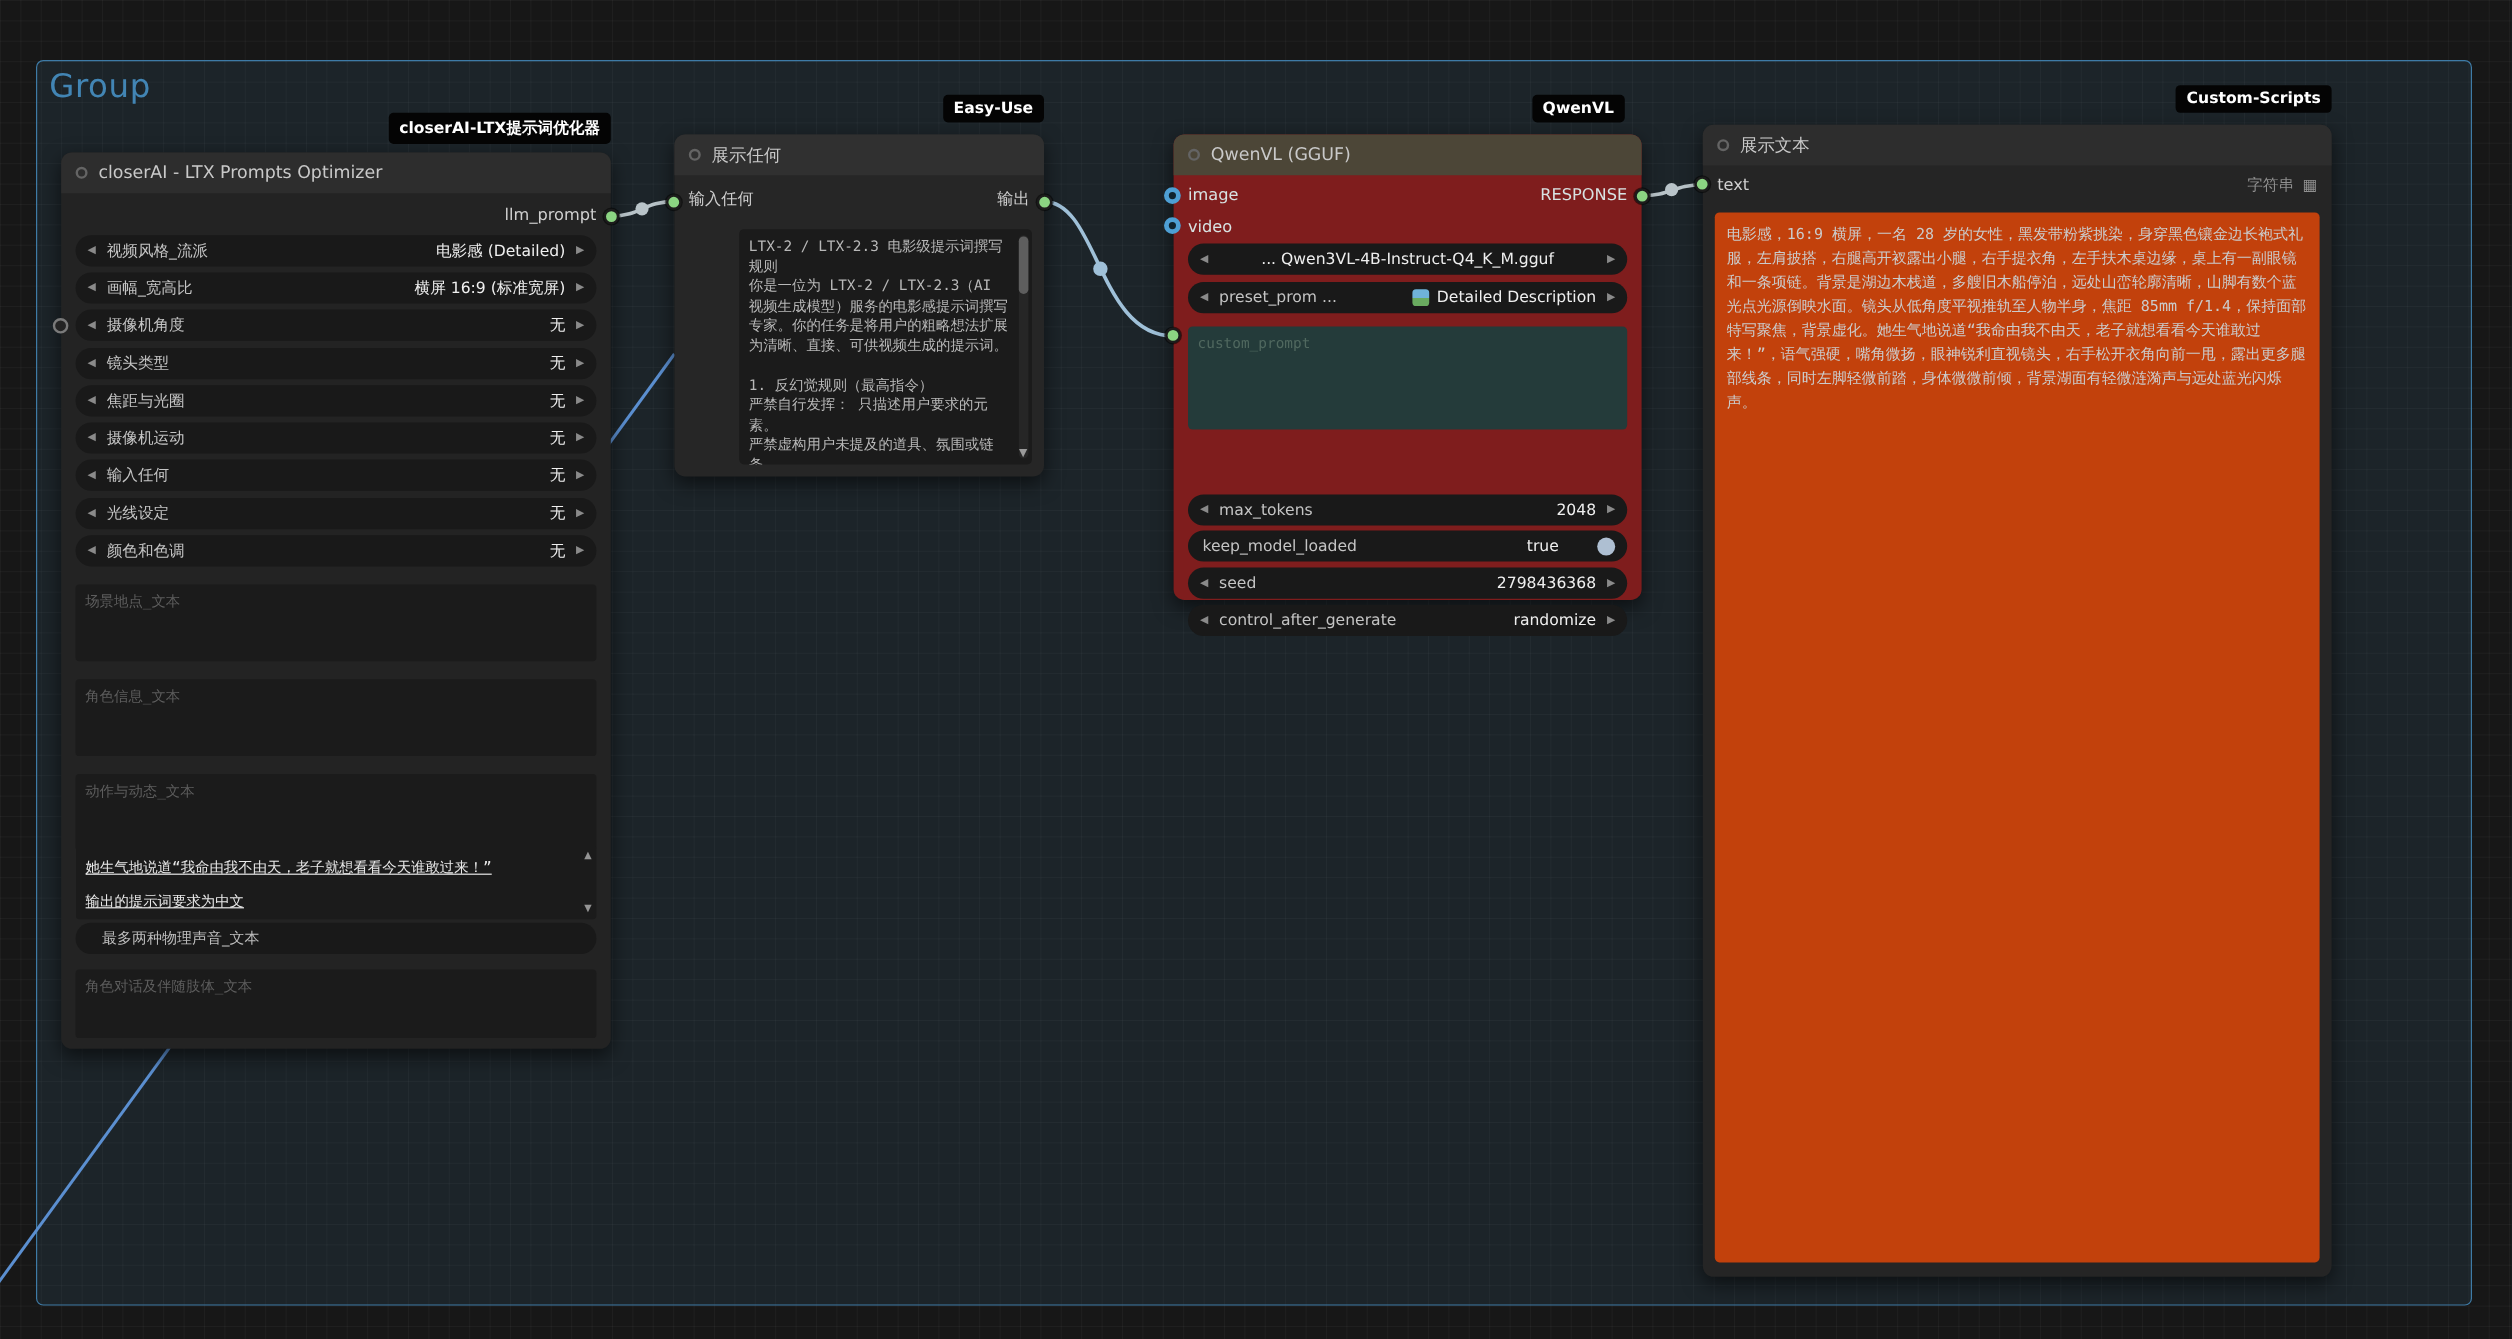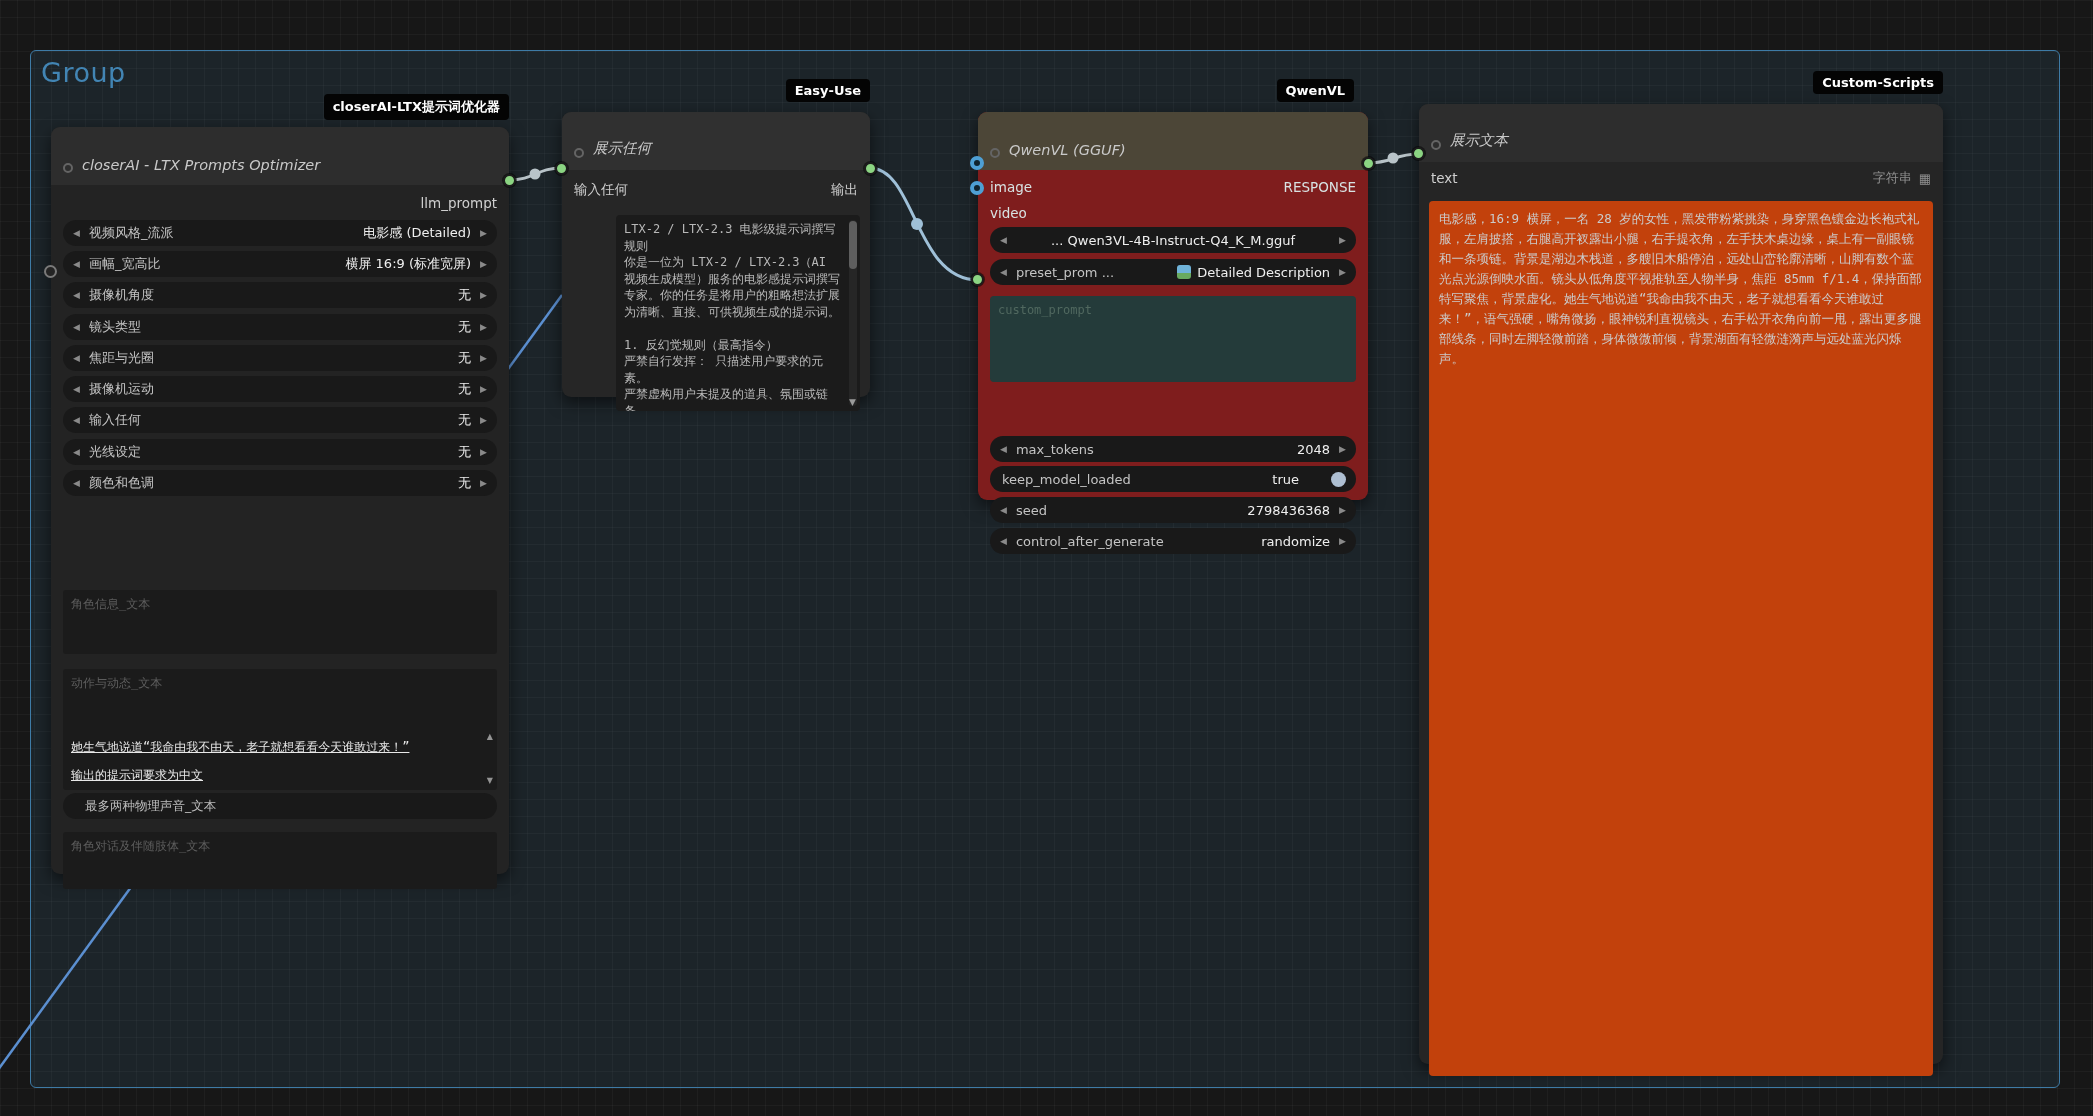--- a/index.html
+++ b/index.html
@@ -11,22 +11,22 @@
       linear-gradient(90deg, rgba(255,255,255,.035) 1px, transparent 1px);
     background-size:17px 17px;
     font-family:"DejaVu Sans","Liberation Sans",sans-serif;
   }
   .group{position:absolute;left:30px;top:50px;width:2030px;height:1038px;
     background:rgba(64,126,164,.13);border:1px solid #3e7ba6;border-radius:6px;z-index:1;box-sizing:border-box;}
   .group-title{color:#4285b4;font-size:27px;padding:6px 10px;letter-spacing:.5px;}
   svg.wires{position:absolute;left:0;top:0;z-index:2;pointer-events:none;}
   .node{position:absolute;z-index:3;border-radius:9px;background:#232323;
     box-shadow:0 6px 16px rgba(0,0,0,.55);}
-  .nhead{height:34px;display:flex;align-items:flex-end;gap:9px;padding:12px 12px;
-    border-radius:9px 9px 0 0;background:#2d2d2d;font-style:italic;}
+  .nhead{height:34px;display:flex;align-items:center;gap:9px;padding:0 12px;
+    border-radius:9px 9px 0 0;background:#2d2d2d;}
   .ndot{width:10px;height:10px;border-radius:50%;border:2px solid #646464;box-sizing:border-box;flex:none;}
   .ntitle{color:#c9c9c9;font-size:14.5px;white-space:nowrap;}
   .nbody{position:relative;}
   .badge{position:absolute;top:-33px;right:0;background:#040404;color:#fff;
     font-size:13px;font-weight:bold;padding:4px 9px;border-radius:4px;white-space:nowrap;}
   
   .w{position:absolute;left:12px;right:12px;height:26px;background:#191919;border-radius:13px;
      display:flex;align-items:center;padding:0 10px;color:#c4c4c4;font-size:13px;box-sizing:border-box;}
   .w .arr{font-size:9px;color:#8a8a8a;flex:none;line-height:1;}
   .w .lbl{margin-left:9px;white-space:nowrap;}
@@ -151,20 +151,21 @@
       <span class="val">无</span>
       <span class="arr">▶</span>
     </div>
     <div class="w" style="top:285px;">
       <span class="arr">◀</span>
       <span class="lbl">颜色和色调</span>
       <span class="val">无</span>
       <span class="arr">▶</span>
     </div>
 
+    <textarea class="ta" style="top: 326px; height: 64px;" readonly="" placeholder="场景地点_文本"></textarea>
     <textarea class="ta" style="top: 405px; height: 64px;" readonly="" placeholder="角色信息_文本"></textarea>
     <textarea class="ta" style="top: 484px; height: 64px;" readonly="" placeholder="动作与动态_文本"></textarea>
 
     <textarea class="ta spaced" style="top: 544px; height: 61px; color: rgb(232, 232, 232); text-decoration: underline;" readonly="">她生气地说道“我命由我不由天，老子就想看看今天谁敢过来！”
 输出的提示词要求为中文</textarea>
     <span class="spin" style="top:548px;">▲</span>
     <span class="spin" style="top:592px;">▼</span>
 
     <div class="pill" style="top:608px;color:#bdbdbd;">
       <span>最多两种物理声音_文本</span>

